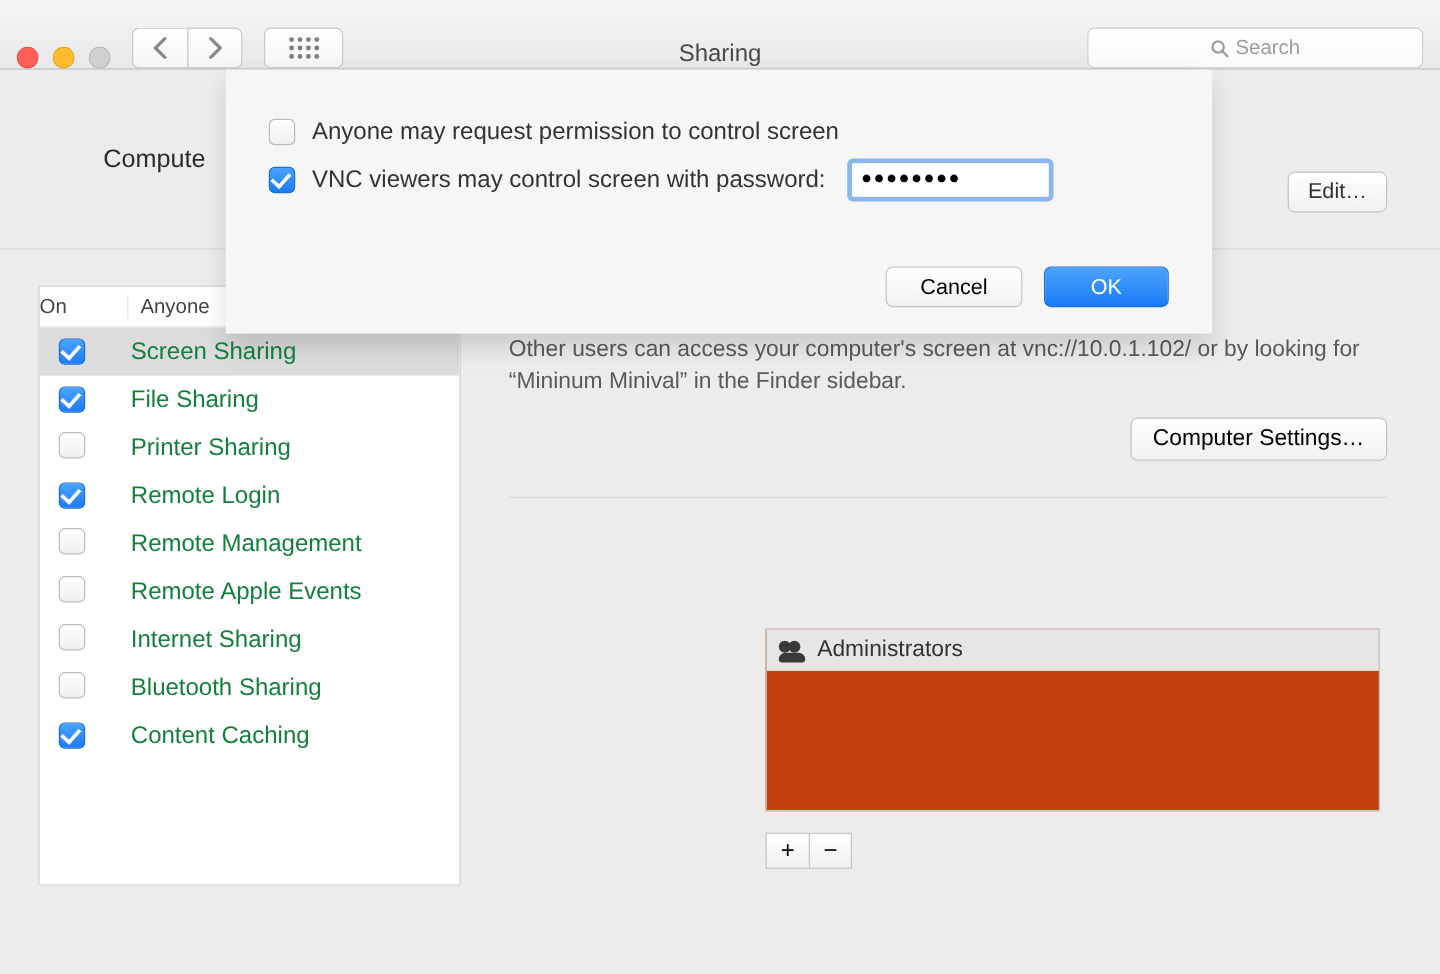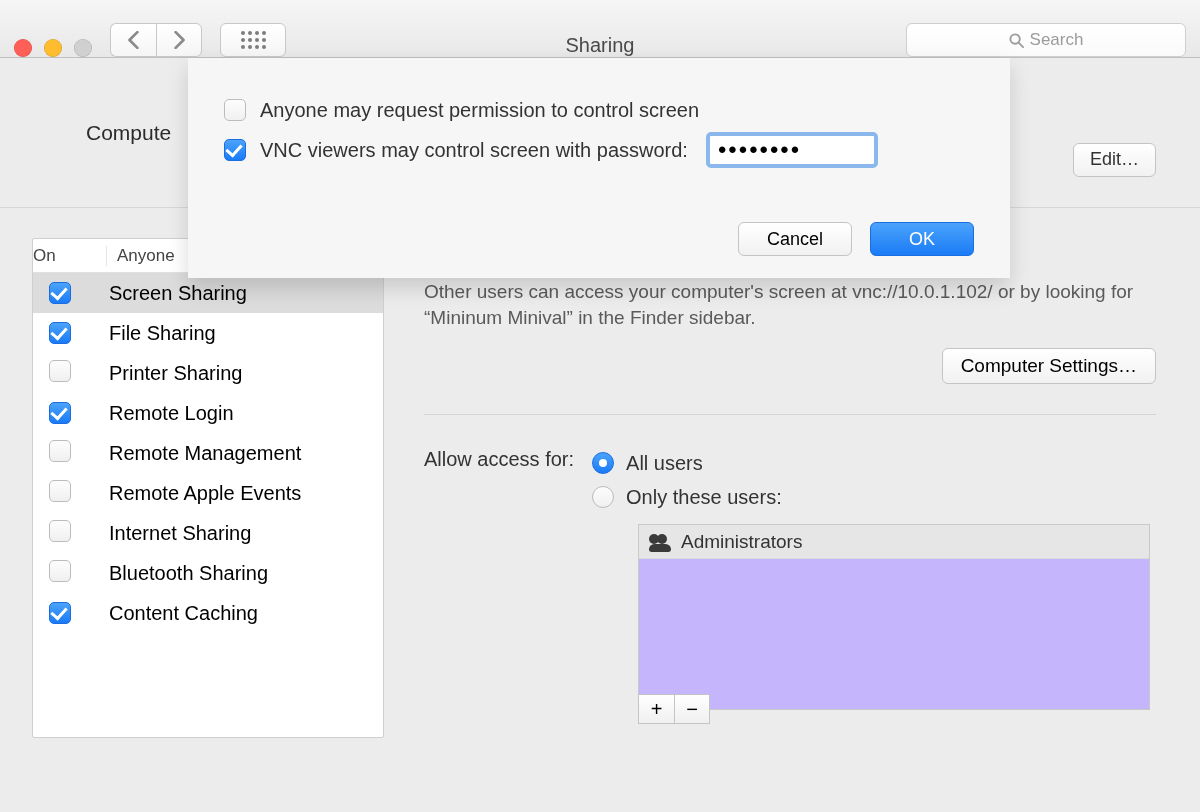--- a/index.html
+++ b/index.html
@@ -95,21 +95,21 @@
   }
   .svc-head .on { width:74px; border-right:1px solid #e5e5e5;}
   .svc-head .sv { padding-left:10px; }
   .svc-list { flex:1; overflow:auto; }
   .svc-row {
     display:flex; align-items:center; height:40px;
     padding-left:16px;
   }
   .svc-row.sel { background:#dcdcdc; }
   .svc-row .cb { width:60px; }
-  .svc-row .txt { font-size:20px; color:#000000; }
+  .svc-row .txt { font-size:20px; color:#15803d; }
 
   
   .right {
     flex:1; position:relative;
     font-size:19px; color:#333;
   }
   .status-row { display:flex; align-items:center; gap:12px; font-size:23px; color:#2b2b2b; margin-top:-4px;}
   .status-dot { width:18px;height:18px;border-radius:50%; background:#2fbd46; box-shadow:inset 0 0 0 1px rgba(0,0,0,.1);}
   .desc { color:#5a5a5a; margin-top:18px; line-height:1.35; max-width:720px; }
   .comp-settings {
@@ -118,22 +118,22 @@
     background:linear-gradient(#ffffff,#f1f1f1);
     border:1px solid #c4c4c4; border-radius:6px;
     font-size:19px;
   }
   .divider { position:absolute; top:176px; left:0; right:12px; height:1px; background:#d5d5d5;}
   .allow-row { position:absolute; top:208px; left:0; display:flex; gap:18px; }
   .allow-lbl { font-size:20px; color:#333; padding-top:2px;}
   .radios .r { display:flex; align-items:center; gap:12px; font-size:20px; color:#333; height:34px; }
   .users-box {
     position:absolute; top:286px; left:214px;
-    width:512px; height:186px;
-    background:#c4b5fd; border:1px solid #c9c9c9;
+    width:512px; height:152px;
+    background:#c2410c; border:1px solid #c9c9c9;
   }
   .users-box .u-row{
     display:flex;align-items:center;height:34px;background:#e6e6e6;
     border-bottom:1px solid #dcdcdc;padding-left:10px;gap:10px;font-size:19px;
   }
   .plusminus{
     position:absolute; top:456px; left:214px;
     display:flex;
   }
   .plusminus button{
@@ -306,33 +306,20 @@
 
   <div class="right">
     <div class="status-row">
       <div class="status-dot"></div>
       <span>Screen Sharing: On</span>
     </div>
     <div class="desc">Other users can access your computer's screen at vnc://10.0.1.102/ or by looking for “Mininum Minival” in the Finder sidebar.</div>
     <button class="comp-settings">Computer Settings…</button>
     <div class="divider"></div>
 
-    <div class="allow-row">
-      <div class="allow-lbl">Allow access for:</div>
-      <div class="radios">
-        <div class="r">
-          <span class="mac-radio checked"></span>
-          <span>All users</span>
-        </div>
-        <div class="r">
-          <span class="mac-radio"></span>
-          <span>Only these users:</span>
-        </div>
-      </div>
-    </div>
 
     <div class="users-box">
       <div class="u-row">
         <span class="people-icon">
             <span class="people-body"></span>
           </span>
         <span>Administrators</span>
       </div>
     </div>
     <div class="plusminus">

